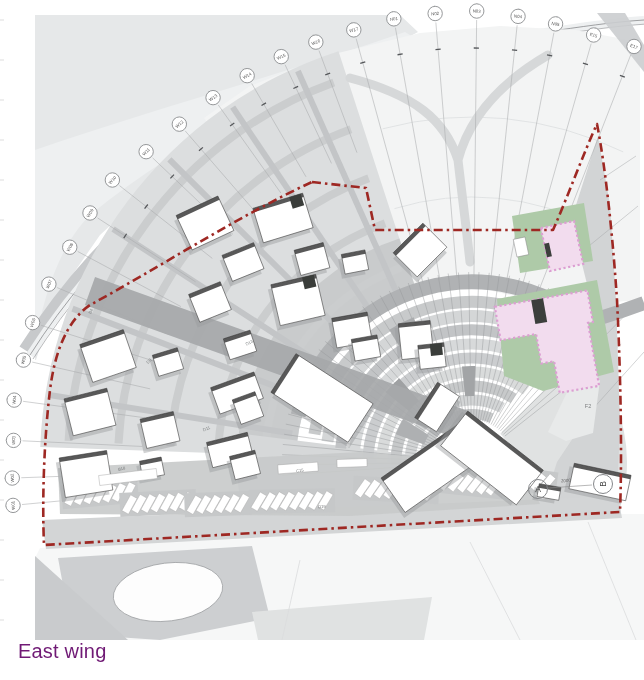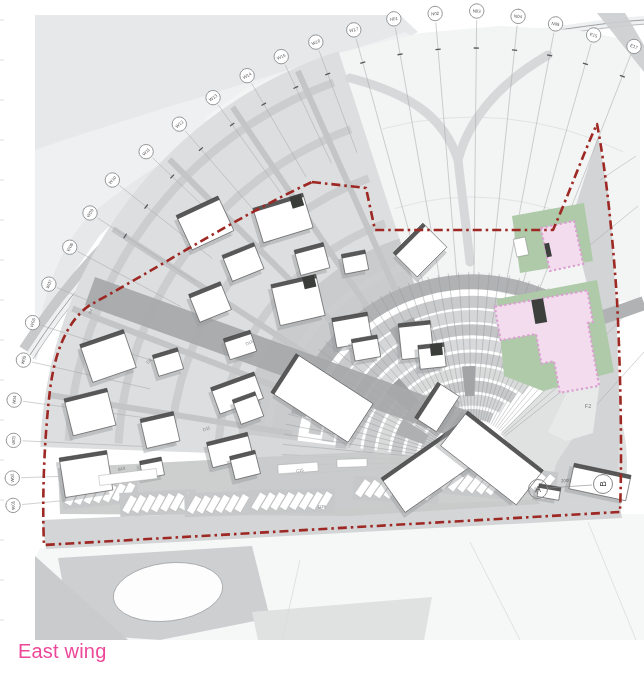--- a/index.html
+++ b/index.html
@@ -1,18 +1,18 @@
 <!DOCTYPE html>
 <html><head>
 <meta charset="utf-8">
 <style>
   html,body{margin:0;padding:0;background:#ffffff;}
   body{width:644px;height:680px;position:relative;font-family:"Liberation Sans",sans-serif;overflow:hidden;}
   #plan{position:absolute;left:0;top:0;}
-  #caption{position:absolute;left:18px;top:640px;font-size:20px;color:#ec4899;letter-spacing:.2px;}
+  #caption{position:absolute;left:18px;top:640px;font-size:20px;color:#701a75;letter-spacing:.2px;}
   text{font-family:"Liberation Sans",sans-serif;}
 </style>
 </head>
 <body>
 
 <svg id="plan" width="644" height="644" viewBox="0 0 644 644">
   <defs>
     <pattern id="hatch" width="6" height="6" patternUnits="userSpaceOnUse" patternTransform="rotate(55)">
       <line x1="0" y1="0" x2="0" y2="6" stroke="#c2c4c6" stroke-width="0.8"></line>
     </pattern>

